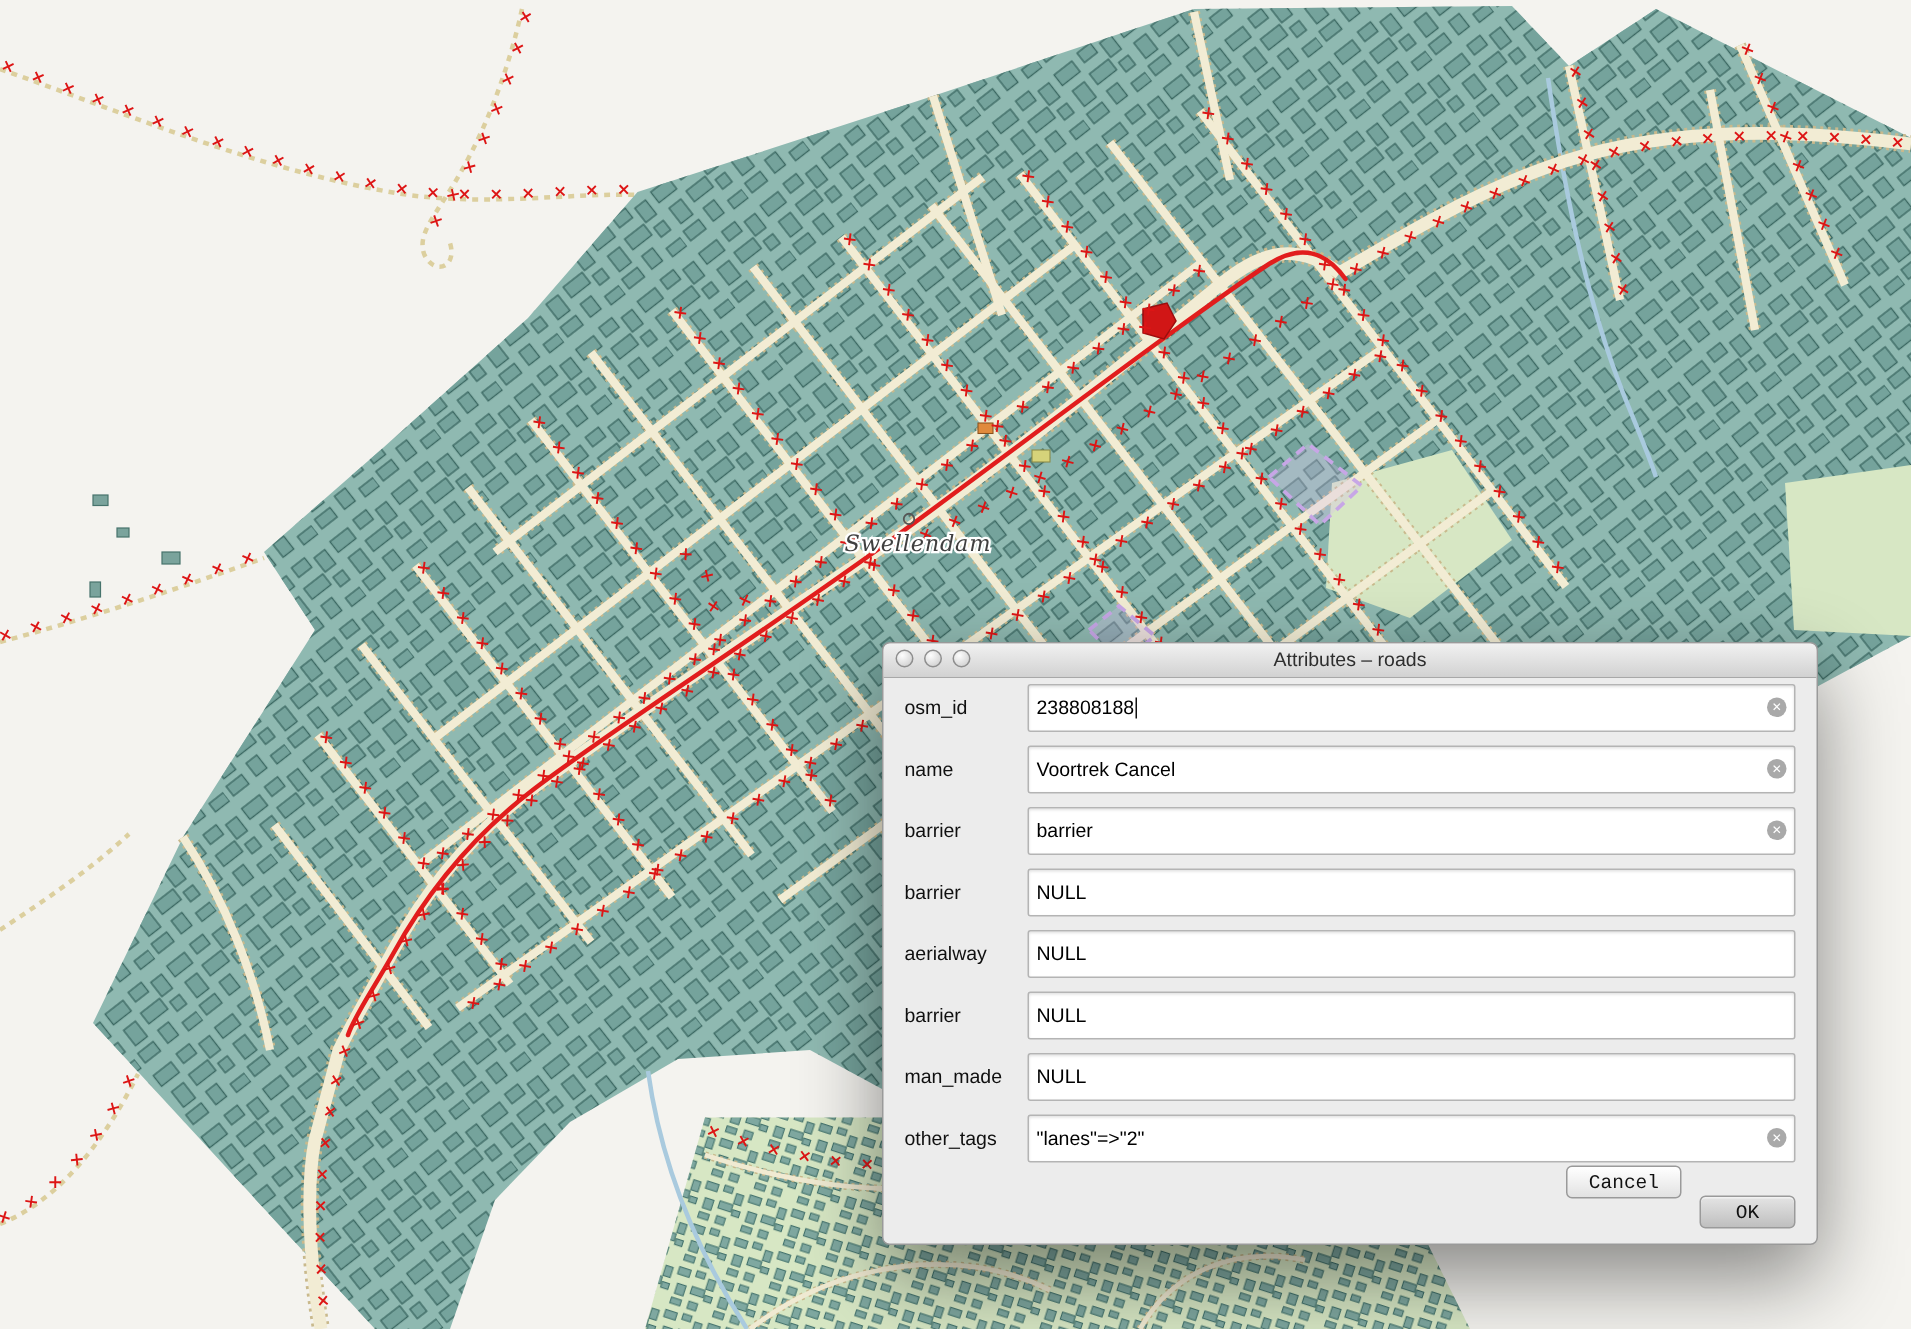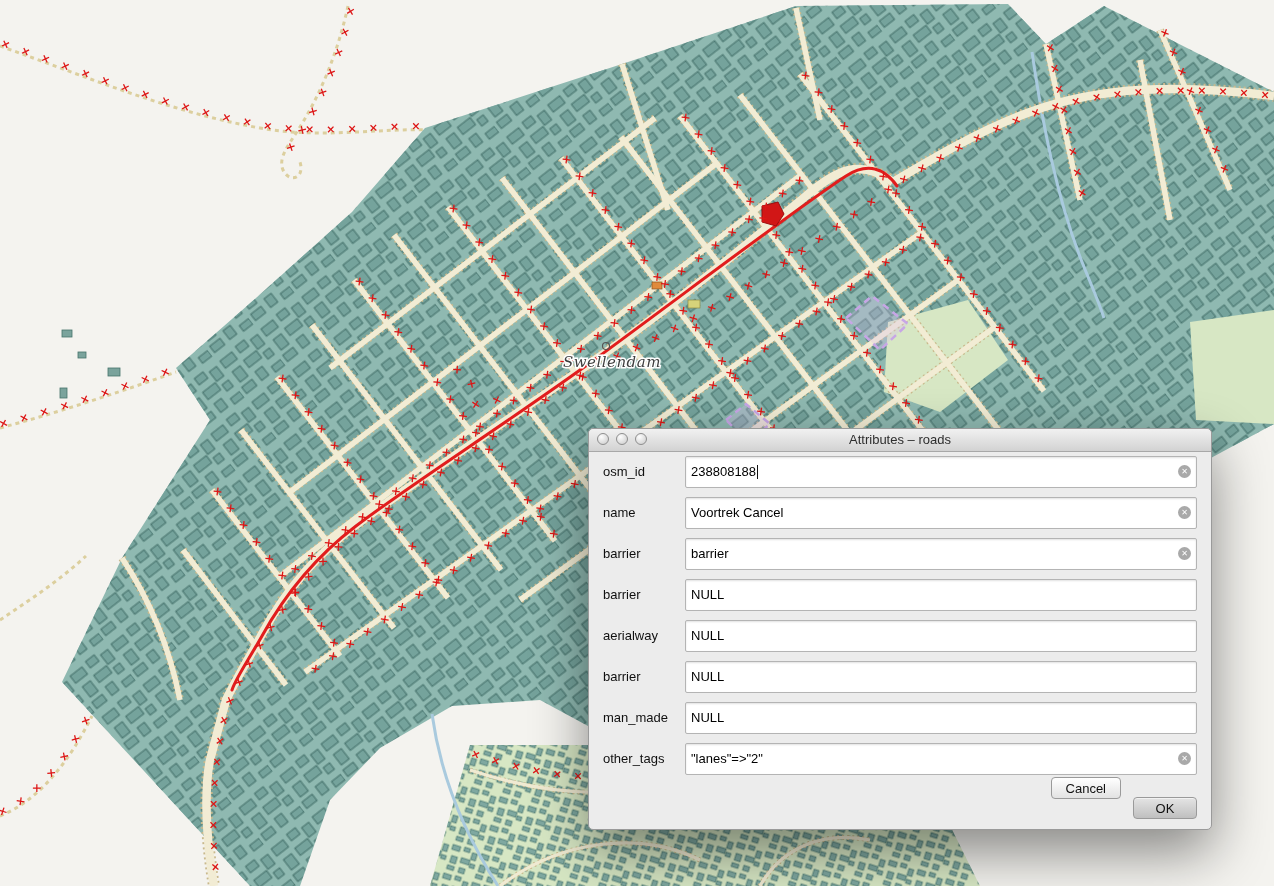--- a/index.html
+++ b/index.html
@@ -44,21 +44,21 @@
   .field{flex:1;height:32px;background:#ffffff;border:1px solid #b4b4b4;border-radius:2px;
          box-shadow:inset 0 1px 2px rgba(0,0,0,.12);display:flex;align-items:center;
          padding:0 5px;font-size:13px;color:#000;box-sizing:border-box;}
   .fvalue{white-space:nowrap;overflow:hidden;}
   .caret{display:inline-block;width:1px;height:14px;background:#111;margin-left:1px;}
   .spacer{flex:1;}
   .clear{width:13px;height:13px;border-radius:50%;background:#a9a9a9;color:#fff;
          font-size:8px;line-height:13px;text-align:center;flex:0 0 13px;cursor:default;}
   .btnrow{position:absolute;right:14px;bottom:10px;display:flex;gap:12px;}
   .btn{height:22px;min-width:64px;padding:0 14px;font-size:13px;color:#111;
-       font-family:Liberation Sans, sans-serif;
+       font-family:Liberation Mono, monospace;
        border:1px solid #9a9a9a;border-radius:4px;background:linear-gradient(#ffffff,#e2e2e2);}
   .btn.default{background:linear-gradient(#e4e4e4,#bfbfbf);box-shadow:inset 0 1px 0 #f2f2f2;margin-top:20px;}
 </style>
 </head>
 <body>
 
 <div class="stage">
 
   <svg class="map" width="1274" height="886" viewBox="0 0 1274 886">
     <defs>

